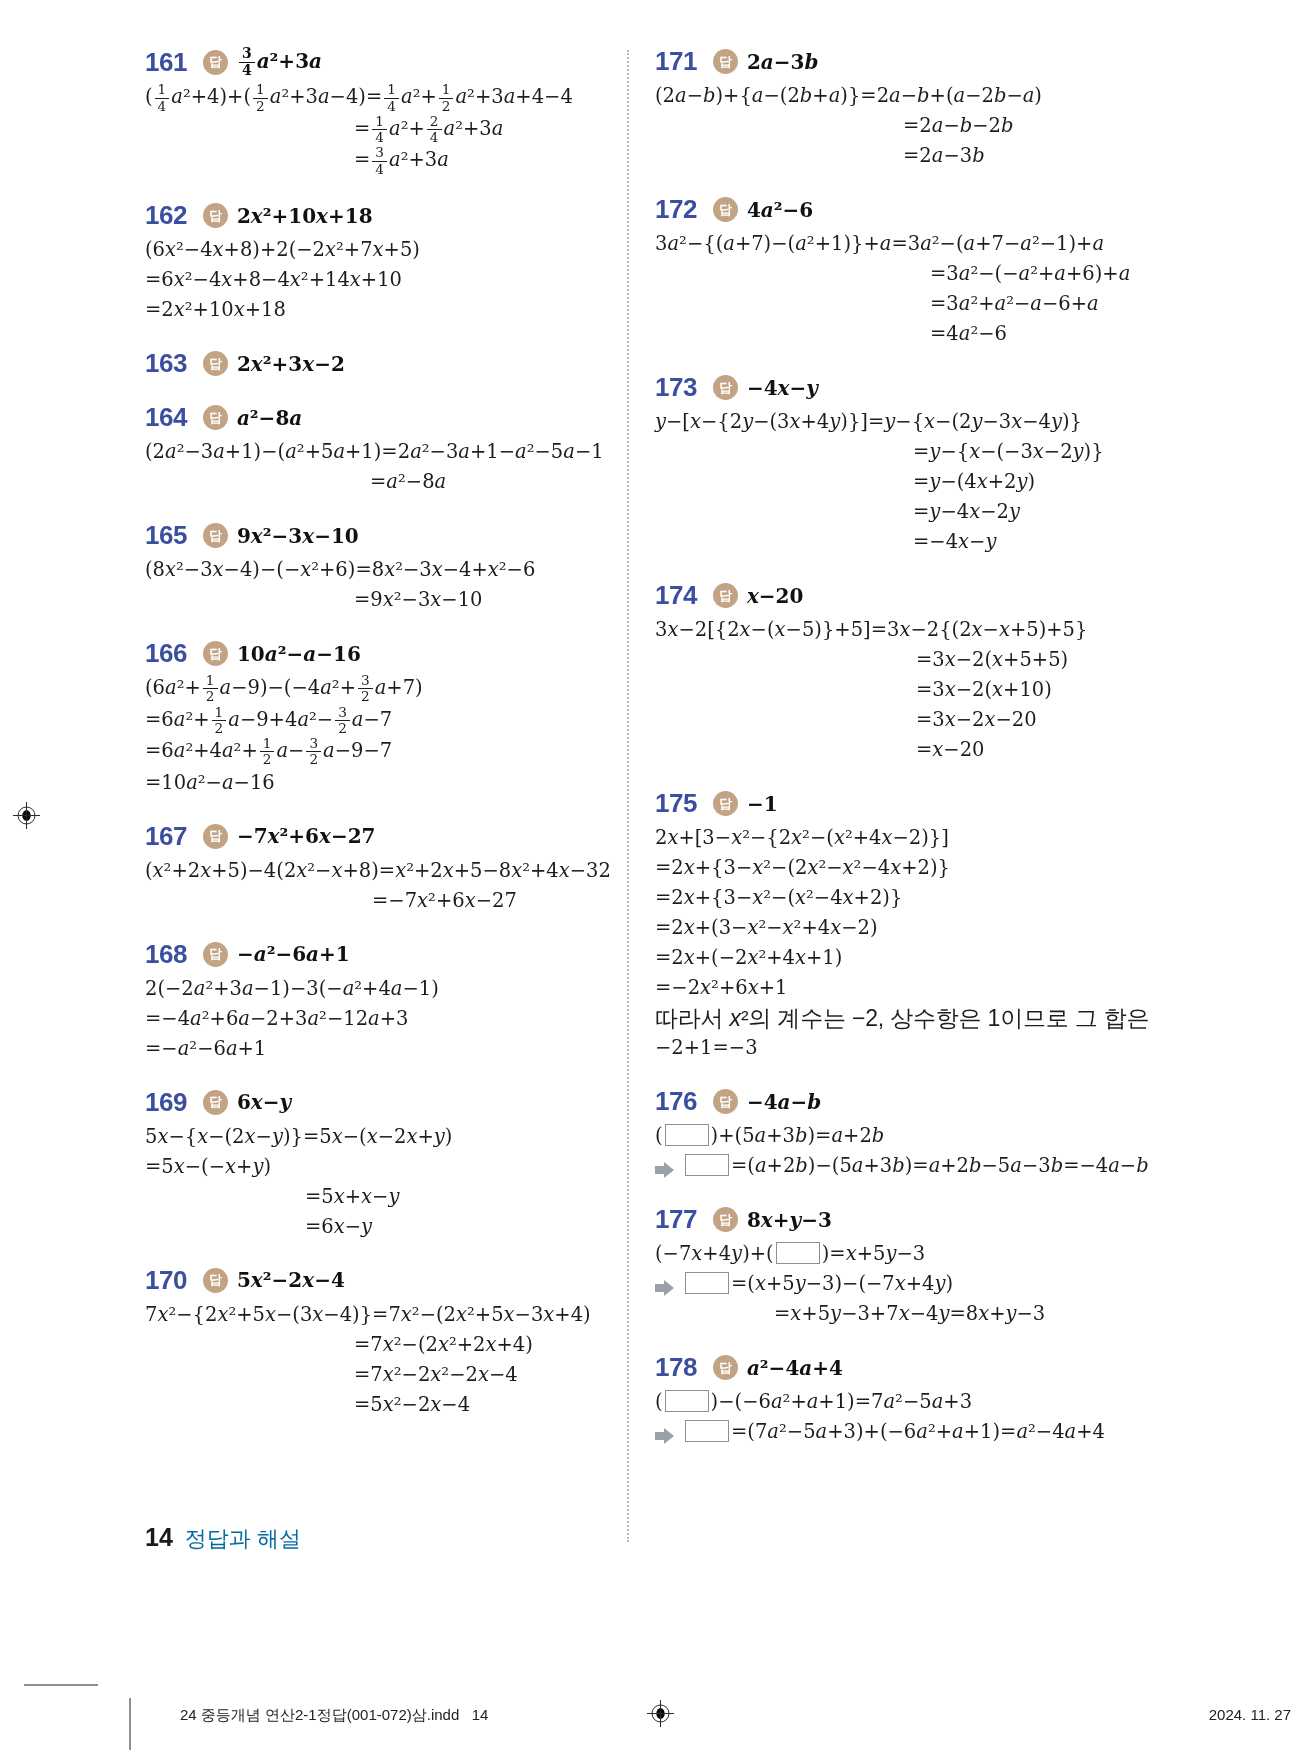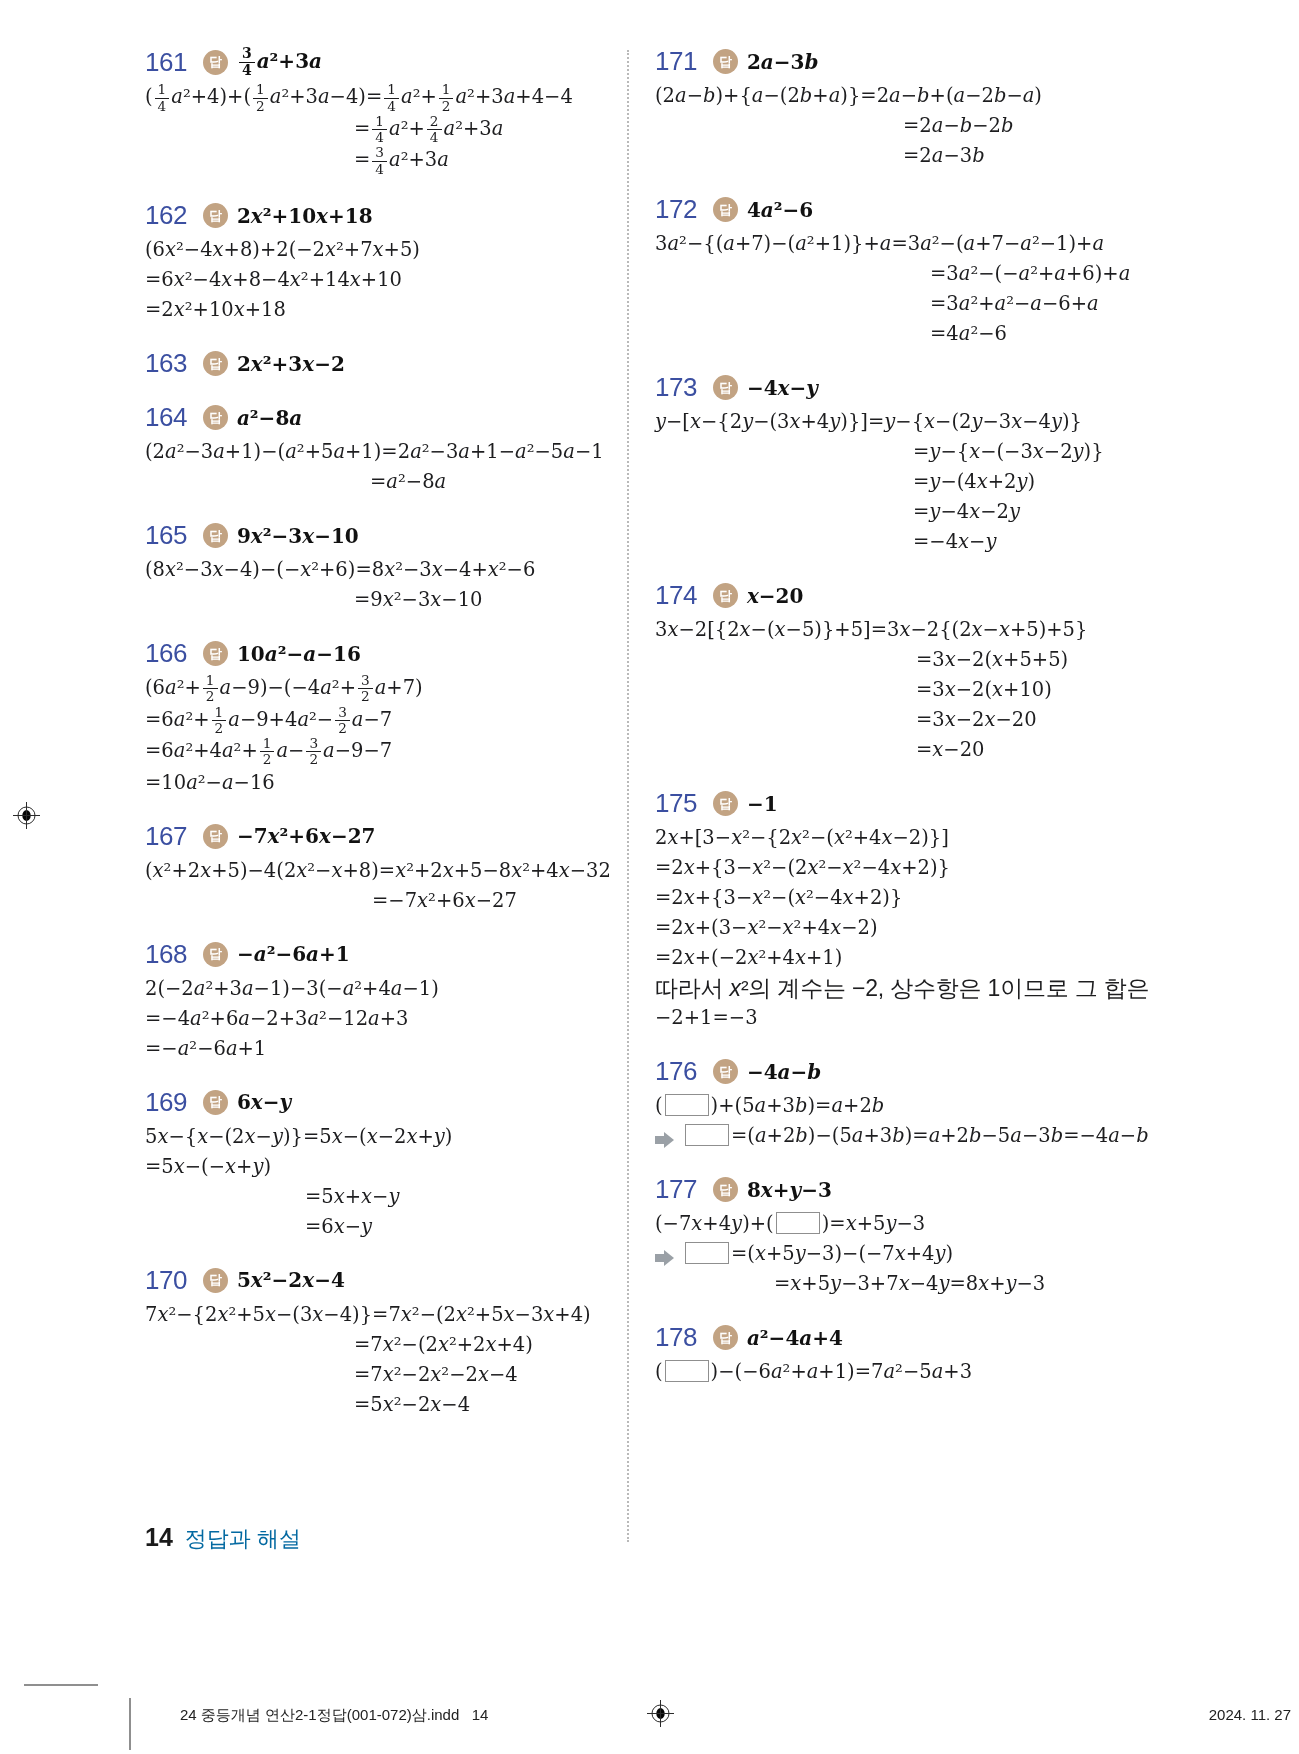--- a/index.html
+++ b/index.html
@@ -7,21 +7,21 @@
   .page{position:absolute;inset:0;overflow:hidden;background:#fff;}
 
   .divider{position:absolute;left:627px;top:50px;height:1492px;width:0;border-left:2px dotted #b9b9b9;}
 
   .col{position:absolute;top:46px;}
   .col-left{left:145px;width:482px;}
   .col-right{left:655px;width:600px;}
 
   .problem{margin-bottom:23px;}
   .p-head{display:flex;align-items:center;margin:0 0 4px 0;}
-  .p-num{font-weight:400;font-size:26px;color:#3b4fa1;letter-spacing:-0.5px;font-family:"Liberation Sans",sans-serif;}
+  .p-num{font-weight:700;font-size:26px;color:#3b4fa1;letter-spacing:-0.5px;font-family:"Liberation Sans",sans-serif;}
   .badge{display:inline-flex;align-items:center;justify-content:center;width:25px;height:25px;border-radius:50%;
          background:#c2a383;color:#ffffff;font-size:13px;font-weight:700;margin:0 9px 0 16px;flex:0 0 auto;}
   .p-ans{font-family:"DejaVu Serif",serif;font-weight:700;font-size:20px;color:#111;white-space:nowrap;}
 
   .m-line{font-family:"DejaVu Serif",serif;font-size:19.5px;line-height:30px;color:#1d1d1f;white-space:nowrap;}
   .m-line i, .p-ans i{font-style:italic;}
 
   .frac{display:inline-flex;flex-direction:column;align-items:center;vertical-align:middle;
         font-size:0.70em;line-height:1.12;margin:0 2px;}
   .fn{border-bottom:1.3px solid currentColor;padding:0 3px;}
@@ -253,20 +253,21 @@
         <div class="p-head">
           <span class="p-num">175</span>
           <span class="badge">답</span>
           <span class="p-ans">−1</span>
         </div>
         <div class="m-line">2<i>x</i>+[3−<i>x</i>²−{2<i>x</i>²−(<i>x</i>²+4<i>x</i>−2)}]</div>
         <div class="m-line">=2<i>x</i>+{3−<i>x</i>²−(2<i>x</i>²−<i>x</i>²−4<i>x</i>+2)}</div>
         <div class="m-line">=2<i>x</i>+{3−<i>x</i>²−(<i>x</i>²−4<i>x</i>+2)}</div>
         <div class="m-line">=2<i>x</i>+(3−<i>x</i>²−<i>x</i>²+4<i>x</i>−2)</div>
         <div class="m-line">=2<i>x</i>+(−2<i>x</i>²+4<i>x</i>+1)</div>
+        <div class="m-line">=−2<i>x</i>²+6<i>x</i>+1</div>
         <div class="m-line korean">따라서 <i>x</i>²의 계수는 −2, 상수항은 1이므로 그 합은</div>
         <div class="m-line">−2+1=−3</div>
       </div>
       <div class="problem">
         <div class="p-head">
           <span class="p-num">176</span>
           <span class="badge">답</span>
           <span class="p-ans">−4<i>a</i>−<i>b</i></span>
         </div>
         <div class="m-line">(<span class="blank"></span>)+(5<i>a</i>+3<i>b</i>)=<i>a</i>+2<i>b</i></div>
@@ -288,20 +289,24 @@
           </span><span class="blank"></span>=(<i>x</i>+5<i>y</i>−3)−(−7<i>x</i>+4<i>y</i>)</div>
         <div class="m-line" style="margin-left: 119px;">=<i>x</i>+5<i>y</i>−3+7<i>x</i>−4<i>y</i>=8<i>x</i>+<i>y</i>−3</div>
       </div>
       <div class="problem">
         <div class="p-head">
           <span class="p-num">178</span>
           <span class="badge">답</span>
           <span class="p-ans"><i>a</i>²−4<i>a</i>+4</span>
         </div>
         <div class="m-line">(<span class="blank"></span>)−(−6<i>a</i>²+<i>a</i>+1)=7<i>a</i>²−5<i>a</i>+3</div>
+        <div class="m-line"><span class="arrow">
+            <span class="ab"></span>
+            <span class="ah"></span>
+          </span><span class="blank"></span>=(7<i>a</i>²−5<i>a</i>+3)+(−6<i>a</i>²+<i>a</i>+1)=<i>a</i>²−4<i>a</i>+4</div>
       </div>
     </div>
 
   <div class="footer">
     <span class="pg-num">14</span>
     <span class="pg-label">정답과 해설</span>
   </div>
 
   <div class="crop-line-h"></div>
   <div class="crop-line-v"></div>

